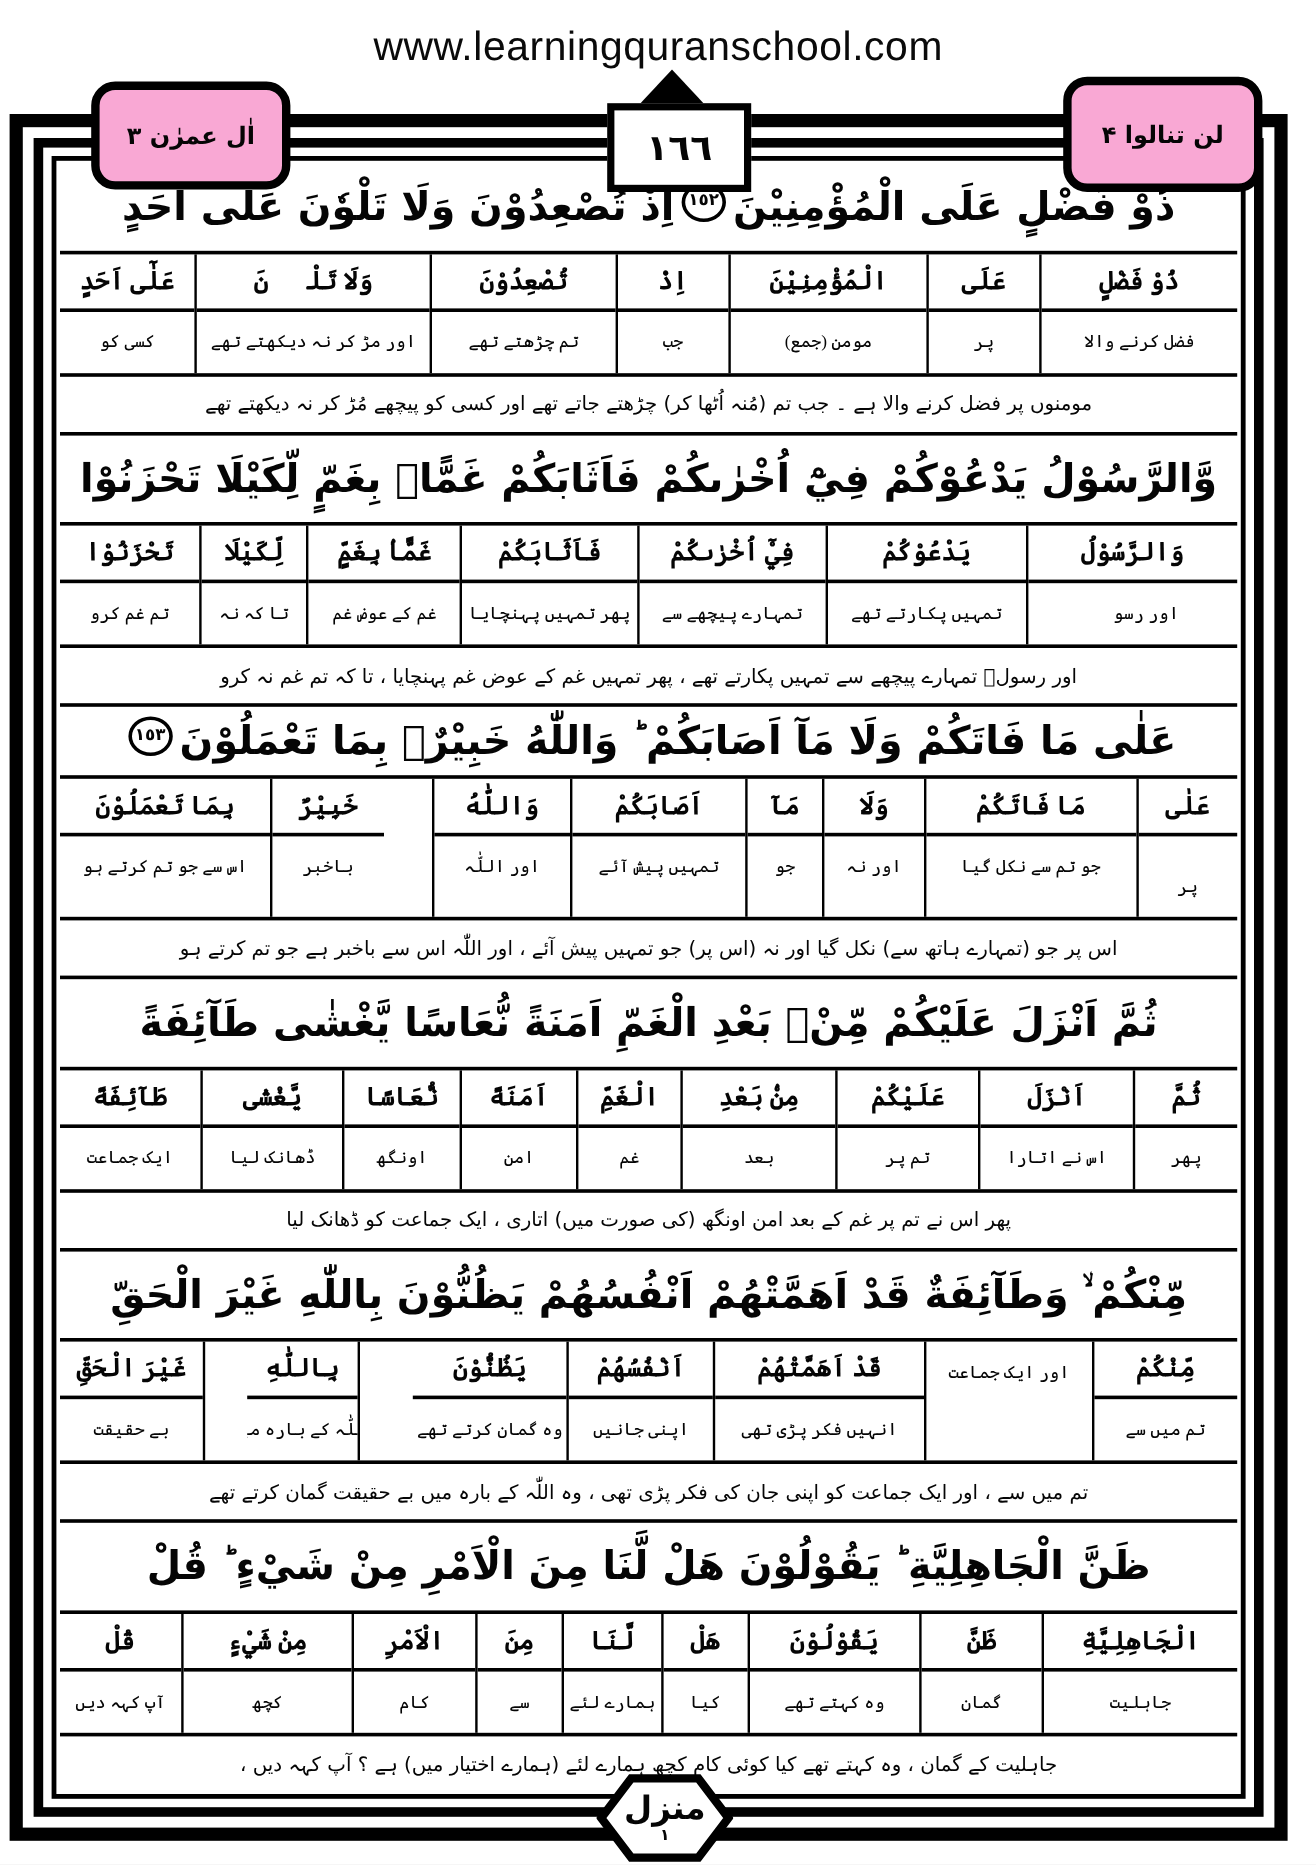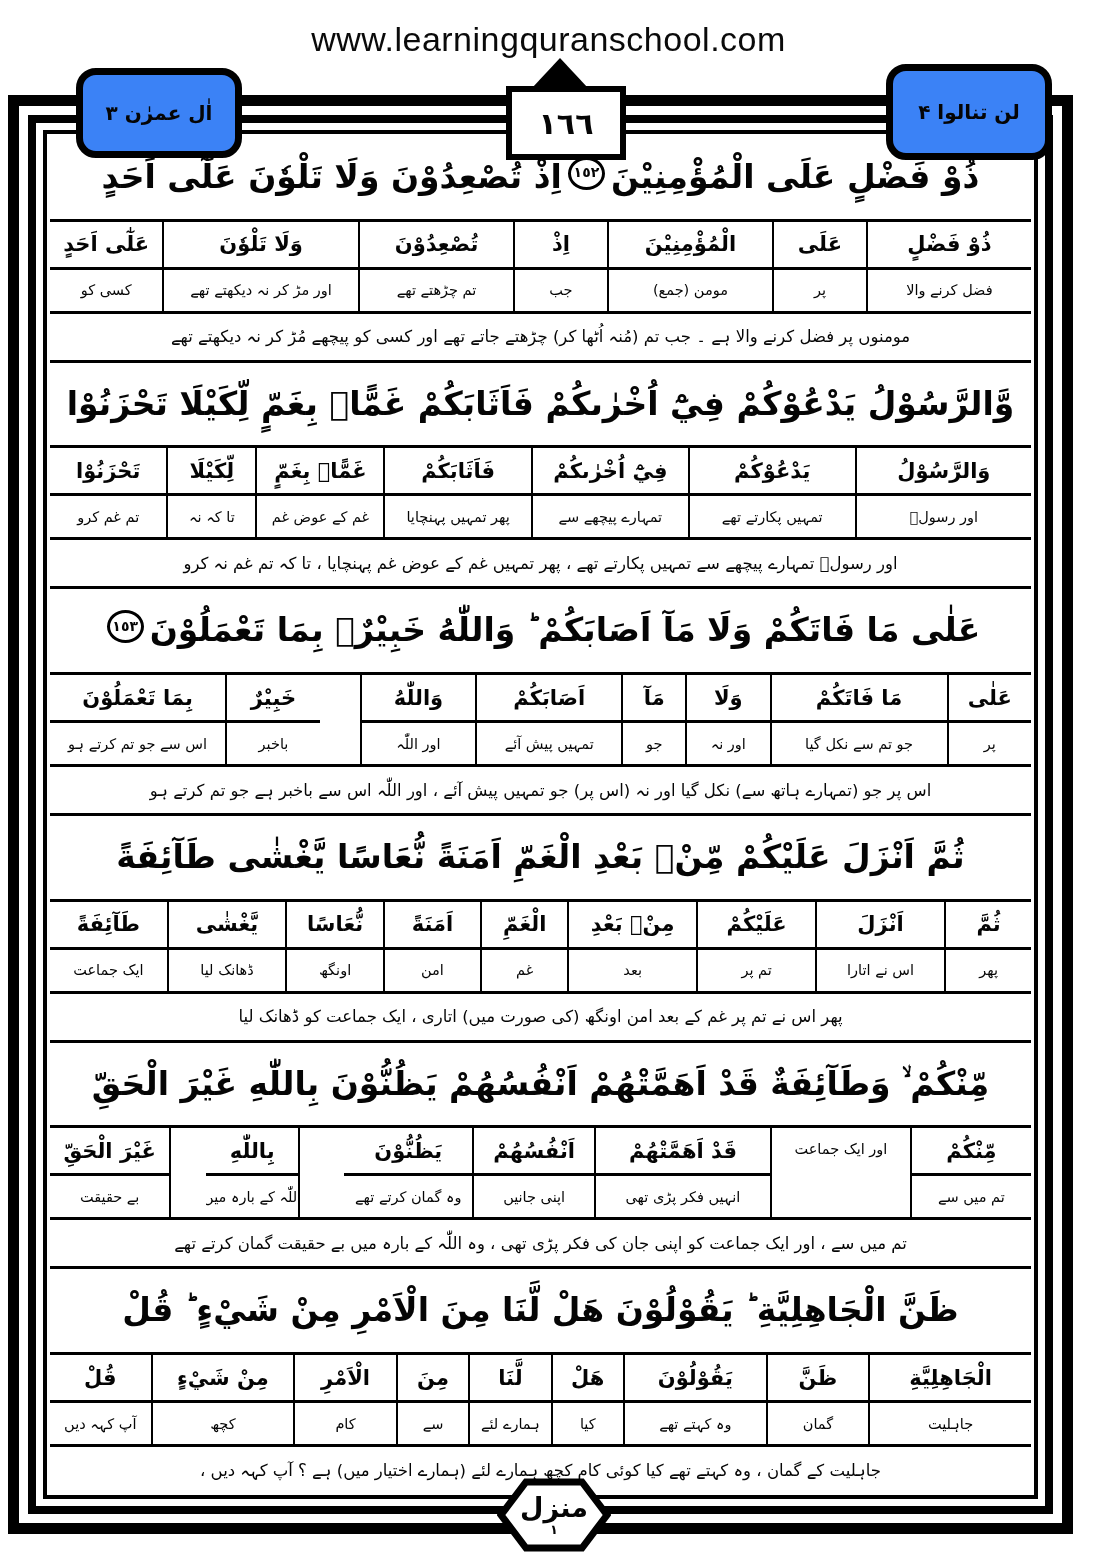--- a/index.html
+++ b/index.html
@@ -13,30 +13,30 @@
   .frame-inner{position:absolute;left:7px;right:7px;top:7px;bottom:7px;border:4px solid #000;background:#fff;}
   .sections{position:absolute;left:3px;right:3px;top:2px;bottom:2px;display:flex;flex-direction:column;}
   .section{flex:1 1 0;min-height:0;display:flex;flex-direction:column;border-bottom:3.5px solid #000;}
   .section:last-child{border-bottom:none;}
   .verse{flex:1 1 0;min-height:0;overflow:hidden;display:flex;align-items:center;justify-content:center;
         direction:rtl;text-align:center;font-weight:bold;font-size:33px;line-height:1.12;padding:1px 6px;}
   .ayah-circle{display:inline-flex;align-items:center;justify-content:center;border:3px solid #000;
         border-radius:50%;font-size:14px;font-weight:bold;min-width:27px;height:27px;margin:0 6px;
         vertical-align:middle;padding:0 2px;position:relative;top:-4px;}
   .words-table{display:flex;direction:rtl;border-top:3.5px solid #000;border-bottom:3.5px solid #000;flex:none;}
-  .word-col{flex:1 1 0;min-width:0;display:flex;flex-direction:column;border-left:2.5px solid #000;}
+  .word-col{flex:1 1 0;min-width:0;display:flex;flex-direction:column;border-left:2.5px solid #000;font-family:Liberation Serif, serif;}
   .word-col:last-child{border-left:none;}
   .word-cell{height:45px;border-bottom:3px solid #000;display:flex;align-items:center;justify-content:center;
         font-weight:bold;font-size:21px;white-space:nowrap;overflow:hidden;direction:rtl;padding:0 2px;}
-  .meaning-cell{height:41px;display:flex;align-items:center;justify-content:center;font-size:14.5px;
+  .meaning-cell{height:51px;display:flex;align-items:center;justify-content:center;font-size:14.5px;
         white-space:nowrap;overflow:hidden;direction:rtl;padding:0 3px;}
   .translation{height:46px;flex:none;display:flex;align-items:center;justify-content:center;direction:rtl;
         font-size:16.5px;white-space:nowrap;overflow:hidden;padding:0 8px;}
   
-  .tab{position:absolute;background:#3b82f6;border:7px solid #000;border-radius:20px;display:flex;
+  .tab{position:absolute;background:#f9a8d4;border:7px solid #000;border-radius:20px;display:flex;
         align-items:center;justify-content:center;z-index:6;direction:rtl;font-weight:bold;font-size:20px;}
   .tab-left{left:76px;top:68px;width:152px;height:76px;}
   .tab-right{left:886px;top:64px;width:152px;height:82px;}
   .tab-center{position:absolute;left:506px;top:86px;width:108px;height:62px;background:#fff;
         border:6px solid #000;display:flex;align-items:center;justify-content:center;z-index:6;
         font-weight:bold;font-size:30px;direction:rtl;}
   .tab-point{position:absolute;left:532px;top:58px;width:0;height:0;z-index:5;
         border-left:28px solid transparent;border-right:28px solid transparent;border-bottom:30px solid #000;}
   
   .badge{position:absolute;left:497px;top:1477px;width:114px;height:76px;z-index:7;}
@@ -129,21 +129,21 @@
                 </div>
               </div>
               <div class="translation">اور رسولؐ تمہارے پیچھے سے تمہیں پکارتے تھے ، پھر تمہیں غم کے عوض غم پہنچایا ، تا کہ تم غم نہ کرو</div>
             </div>
             <div class="section">
               <div class="verse">
                 <span class="verse-text">عَلٰى مَا فَاتَكُمْ وَلَا مَآ اَصَابَكُمْ ؕ وَاللّٰهُ خَبِيْرٌۢ بِمَا تَعْمَلُوْنَ</span>
                 <span class="ayah-circle">١٥٣</span>
               </div>
               <div class="words-table">
-                <div class="word-col" style="flex: 0.8 1 0%;">
+                <div class="word-col" style="flex: 0.8 1 0%; gap: 16px;">
                   <div class="word-cell">عَلٰى</div>
                   <div class="meaning-cell">پر</div>
                 </div>
                 <div class="word-col" style="flex: 1.7 1 0%;">
                   <div class="word-cell">مَا فَاتَكُمْ</div>
                   <div class="meaning-cell">جو تم سے نکل گیا</div>
                 </div>
                 <div class="word-col" style="flex: 0.8 1 0%;">
                   <div class="word-cell">وَلَا</div>
                   <div class="meaning-cell">اور نہ</div>

